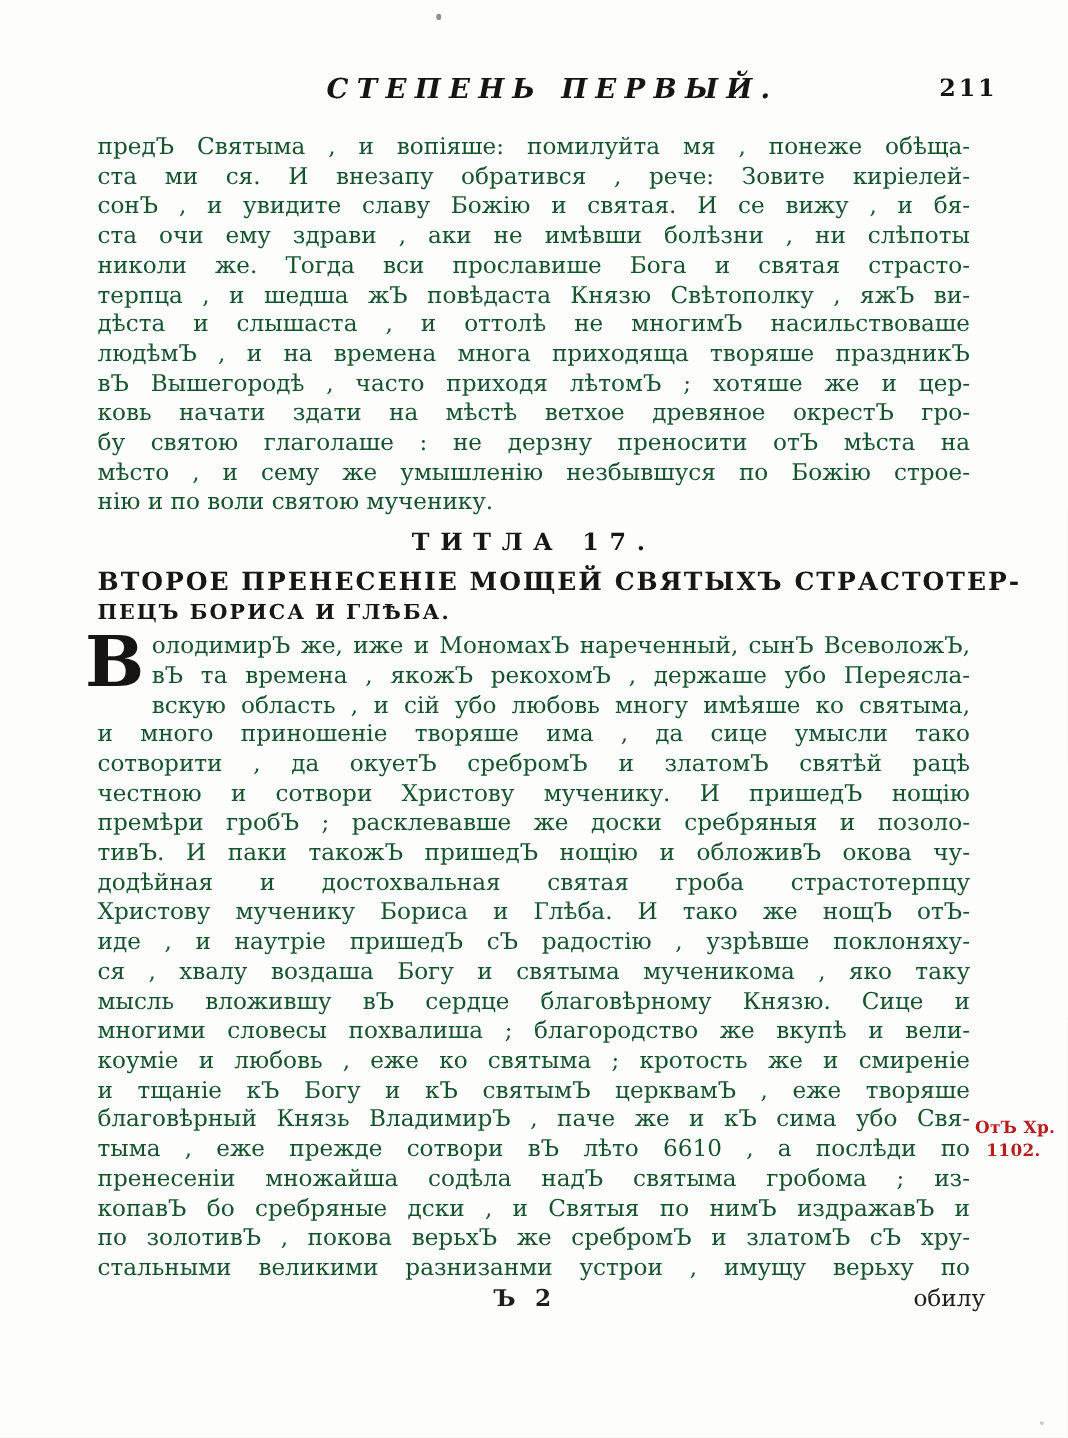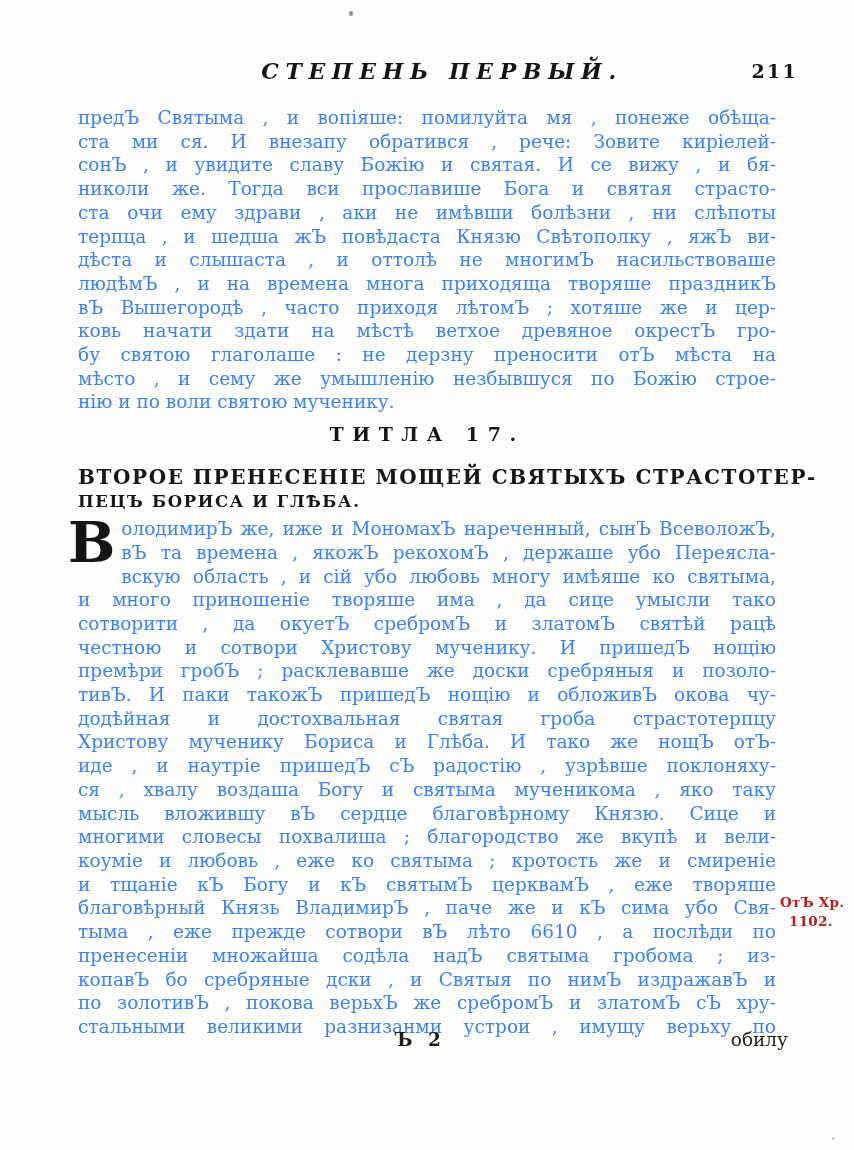--- a/index.html
+++ b/index.html
@@ -34,26 +34,26 @@
     color:#171513;
   }
 
   .text-block{
     position:absolute;left:78px;top:106px;width:698px;
   }
   .line{
     font-size:18.5px;line-height:23.7px;
     text-align:justify;text-align-last:justify;
     white-space:normal;
-    color:#3b82f6;
+    color:#14532d;
   }
   .line.last{text-align-last:left;}
 
   .titla{
-    margin:9px 0 20px 0;
+    margin:9px 0 8px 0;
     font-size:19px;font-weight:bold;font-style:normal;
     letter-spacing:.45em;text-align:center;
     color:#191715;
   }
   .chapter-heading{
     margin:2px 0 0 0;
     font-size:20px;font-weight:bold;
     letter-spacing:.08em;text-align:left;
     color:#191715;
     white-space:nowrap;
@@ -104,22 +104,22 @@
     <div class="head-title">СТЕПЕНЬ ПЕРВЫЙ.</div>
     <div class="page-number">211</div>
   </header>
 
   <main class="text-block">
 
     <section>
       <div class="line">предЪ Святыма , и вопіяше: помилуйта мя , понеже обѣща-</div>
       <div class="line">ста ми ся. И внезапу обратився , рече: Зовите киріелей-</div>
       <div class="line">сонЪ , и увидите славу Божію и святая. И се вижу , и бя-</div>
+      <div class="line">ста очи ему здрави , аки не имѣвши болѣзни , ни слѣпоты</div>
       <div class="line">николи же. Тогда вси прославише Бога и святая страсто-</div>
-      <div class="line">ста очи ему здрави , аки не имѣвши болѣзни , ни слѣпоты</div>
       <div class="line">терпца , и шедша жЪ повѣдаста Князю Свѣтополку , яжЪ ви-</div>
       <div class="line">дѣста и слышаста , и оттолѣ не многимЪ насильствоваше</div>
       <div class="line">людѣмЪ , и на времена многа приходяща творяше праздникЪ</div>
       <div class="line">вЪ Вышегородѣ , часто приходя лѣтомЪ ; хотяше же и цер-</div>
       <div class="line">ковь начати здати на мѣстѣ ветхое древяное окрестЪ гро-</div>
       <div class="line">бу святою глаголаше : не дерзну преносити отЪ мѣста на</div>
       <div class="line">мѣсто , и сему же умышленію незбывшуся по Божію строе-</div>
       <div class="line last">нію и по воли святою мученику.</div>
     </section>
 

